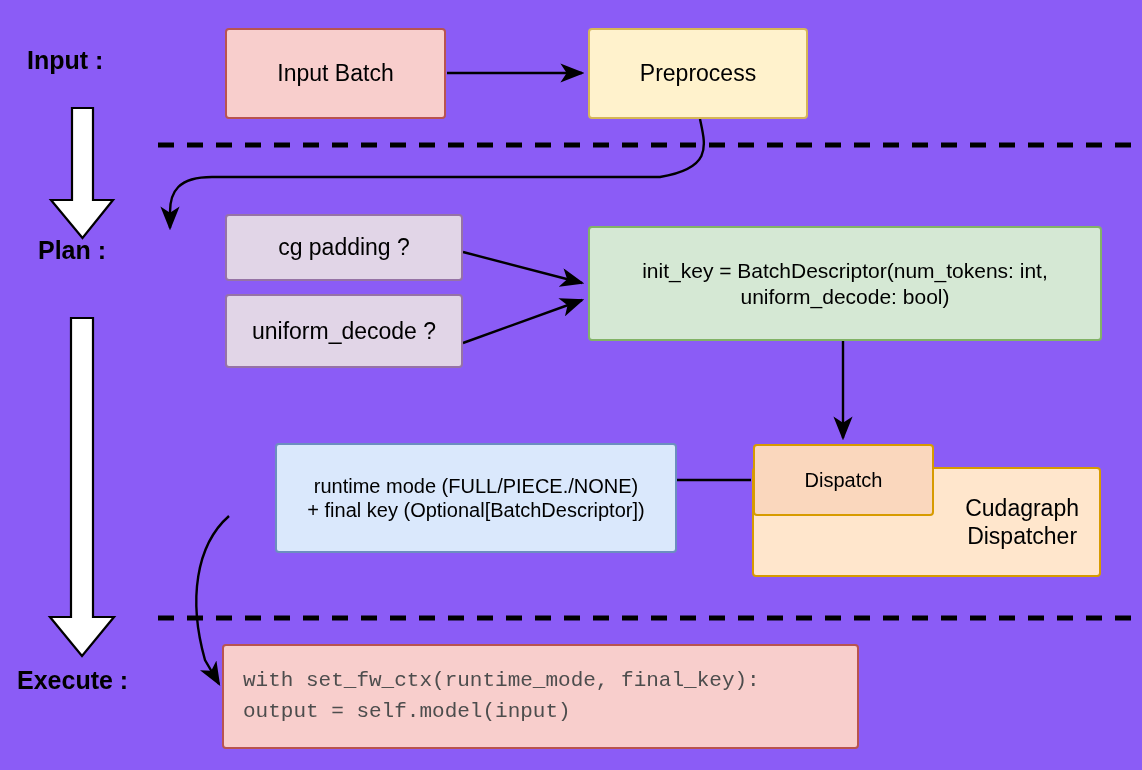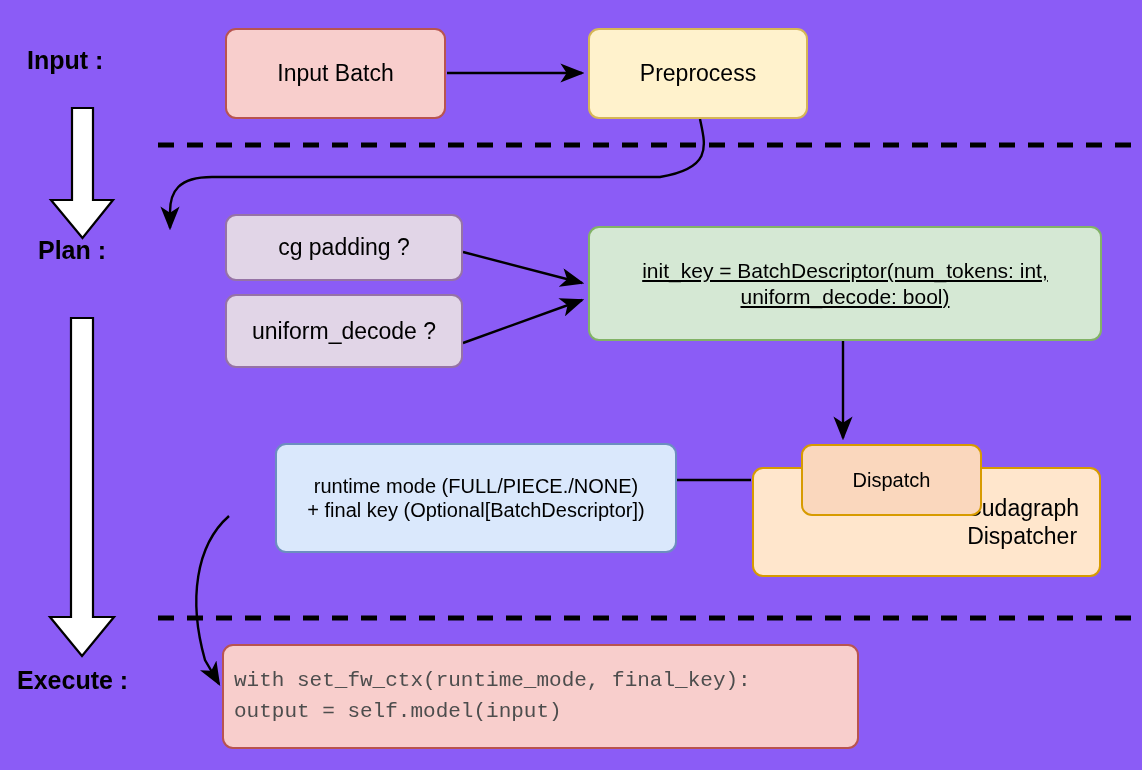--- a/index.html
+++ b/index.html
@@ -31,21 +31,21 @@
     font-family: "Liberation Sans", sans-serif;
     font-weight: bold;
     font-size: 25px;
     color: #000000;
     white-space: nowrap;
     line-height: 1;
   }
   .node {
     position: absolute;
     box-sizing: border-box;
-    border-radius: 11px;
+    border-radius: 4px;
     border: 2px solid #c2410c;
     display: flex;
     align-items: center;
     justify-content: center;
     text-align: center;
     font-family: "Liberation Sans", sans-serif;
     color: #000000;
     line-height: 1.22;
     white-space: pre-line;
   }
@@ -74,36 +74,35 @@
     border-color: #d79b00;
     font-size: 23px;
     align-items: center;
     justify-content: flex-end;
     padding-right: 20px;
   }
   .node-dispatch {
     background: #fad7bd;
     border-color: #d79b00;
     font-size: 20px;
-    margin-left: 48px;
   }
   .node-blue {
     background: #dae8fc;
     border-color: #6c8ebf;
     font-size: 20px;
   }
   .node-code {
     background: #f8cecc;
     border-color: #b85450;
     font-family: "Liberation Mono", monospace;
     font-size: 21px;
     color: #4d4d4d;
     justify-content: flex-start;
     align-items: center;
-    padding-left: 10px;
+    padding-left: 19px;
     text-align: left;
     line-height: 1.45;
   }
 </style>
 </head>
 <body>
 
 <div id="stage">
 
   <svg id="edges" viewBox="0 0 1142 770">
@@ -143,21 +142,21 @@
   <div class="stage-label" style="left:17px; top:668px;">Execute :</div>
 
   <div class="node node-input-batch" style="left:225px; top:28px; width:221px; height:91px;">Input Batch</div>
 
   <div class="node node-preprocess" style="left:588px; top:28px; width:220px; height:91px;">Preprocess</div>
 
   <div class="node node-purple" style="left:225px; top:214px; width:238px; height:67px;">cg padding ?</div>
 
   <div class="node node-purple" style="left:225px; top:294px; width:238px; height:74px;">uniform_decode ?</div>
 
-  <div class="node node-green" style="left:588px; top:226px; width:514px; height:115px;text-decoration:underline;">init_key = BatchDescriptor(num_tokens: int,
+  <div class="node node-green" style="left:588px; top:226px; width:514px; height:115px;">init_key = BatchDescriptor(num_tokens: int,
 uniform_decode: bool)</div>
 
   <div class="node node-outer-orange" style="left:752px; top:443px; width:349px; height:110px;margin-top:24px;">Cudagraph
 Dispatcher</div>
 
   <div class="node node-dispatch" style="left:753px; top:444px; width:181px; height:72px;">Dispatch</div>
 
   <div class="node node-blue" style="left:227px; top:443px; width:402px; height:110px;margin-left:48px;">runtime mode (FULL/PIECE./NONE)
 + final key (Optional[BatchDescriptor])</div>
 

